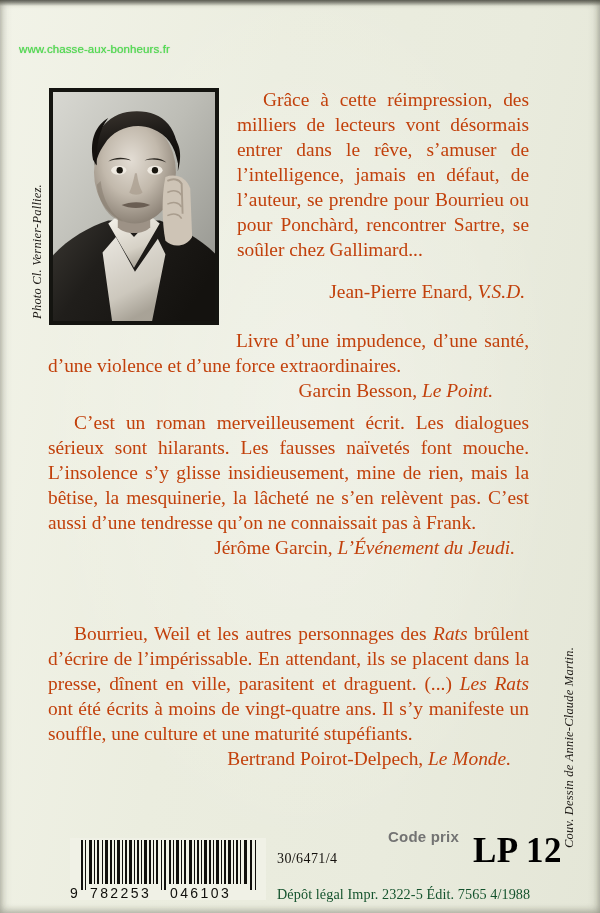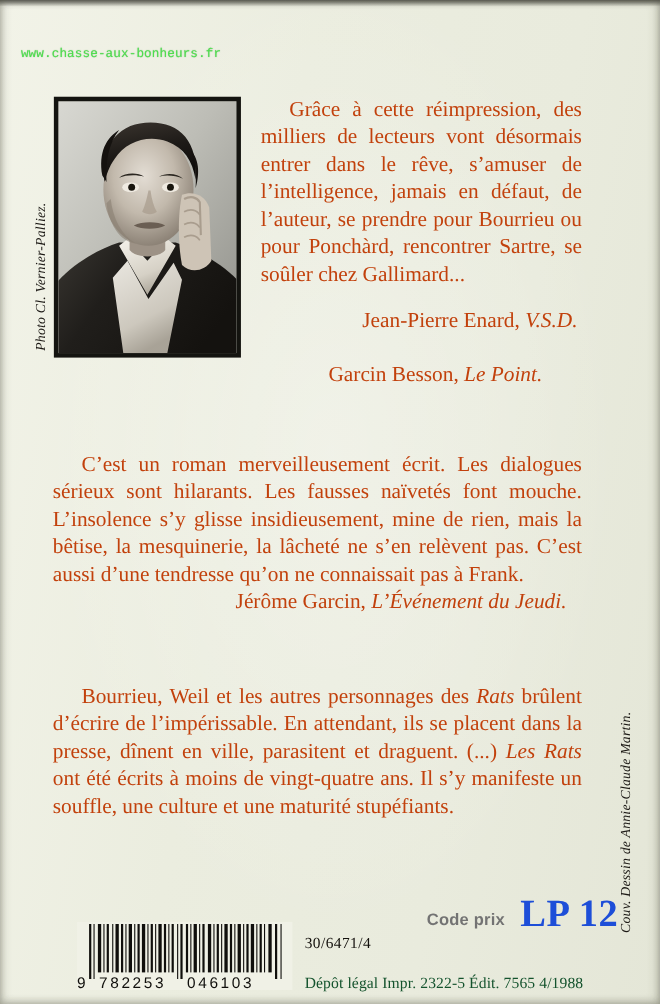--- a/index.html
+++ b/index.html
@@ -41,21 +41,21 @@
     height: 6px;
     background: linear-gradient(to bottom, rgba(25,25,20,0.62), rgba(25,25,20,0));
     pointer-events: none;
   }
 
   
   .watermark {
     position: absolute;
     left: 19px;
     top: 43px;
-    font-family: Liberation Mono, monospace;
+    font-family: Liberation Sans, sans-serif;
     font-size: 11.5px;
     letter-spacing: 0.1px;
     color: #4ee04e;
     text-shadow: 0 0 1px rgba(40,140,40,0.55);
     white-space: nowrap;
   }
 
   
   .photo-wrap {
     position: absolute;
@@ -258,36 +258,41 @@
 
   <div class="quote" id="quote-1">
     <p class="indent">Grâce à cette réimpression, des milliers de lecteurs vont désormais entrer dans le rêve, s’amuser de l’intelligence, jamais en défaut, de l’auteur, se prendre pour Bourrieu ou pour Ponchàrd, rencontrer Sartre, se soûler chez Gallimard...</p>
     <p class="attrib">
       <span>Jean-Pierre Enard,</span>
       <i>V.S.D.</i>
     </p>
   </div>
 
   <div class="quote" id="quote-2">
+    <p style="text-indent:188px">Livre d’une impudence, d’une santé, d’une violence et d’une force extraordinaires.</p>
     <p class="attrib">
       <span>Garcin Besson,</span>
       <i>Le Point.</i>
     </p>
   </div>
 
   <div class="quote" id="quote-3">
     <p class="indent">C’est un roman merveilleusement écrit. Les dialogues sérieux sont hilarants. Les fausses naïvetés font mouche. L’insolence s’y glisse insidieusement, mine de rien, mais la bêtise, la mesquinerie, la lâcheté ne s’en relèvent pas. C’est aussi d’une tendresse qu’on ne connaissait pas à Frank.</p>
     <p class="attrib">
       <span>Jérôme Garcin,</span>
       <i>L’Événement du Jeudi.</i>
     </p>
   </div>
 
   <div class="quote" id="quote-4">
     <p class="indent"><span>Bourrieu, Weil et les autres personnages des </span><i>Rats</i><span> brûlent d’écrire de l’impérissable. En attendant, ils se placent dans la presse, dînent en ville, parasitent et draguent. (...) </span><i>Les Rats</i><span> ont été écrits à moins de vingt-quatre ans. Il s’y manifeste un souffle, une culture et une maturité stupéfiants.</span></p>
+    <p class="attrib">
+      <span>Bertrand Poirot-Delpech,</span>
+      <i>Le Monde.</i>
+    </p>
   </div>
 
   <div class="barcode-box">
     <svg viewBox="0 0 196 62" preserveAspectRatio="none">
       <rect x="0" y="0" width="196" height="62" fill="#f0f1e6"></rect>
       <g fill="#100f0c">
         <rect x="11" y="2" width="2" height="50"></rect>
           <rect x="15" y="2" width="1" height="50"></rect>
         <rect x="19" y="2" width="3" height="44"></rect>
           <rect x="24" y="2" width="1" height="44"></rect>
@@ -334,19 +339,19 @@
       </g>
       <g font-family="Liberation Sans, sans-serif" font-size="14" fill="#100f0c">
         <text x="0" y="60">9</text>
         <text x="20" y="60" letter-spacing="2.4">782253</text>
         <text x="100" y="60" letter-spacing="2.4">046103</text>
       </g>
     </svg>
   </div>
 
   <div class="code-prix-label">Code prix</div>
-  <div class="price-code" style="color: #1d4ed8;">LP 12</div>
+  <div class="price-code" style="color: #000000; margin-top: 20px;">LP 12</div>
 
   <div class="ref-number">30/6471/4</div>
   <div class="legal-line">Dépôt légal Impr. 2322-5 Édit. 7565 4/1988</div>
 
   <div id="edge-shade"></div>
 </div>
 
 </body></html>

